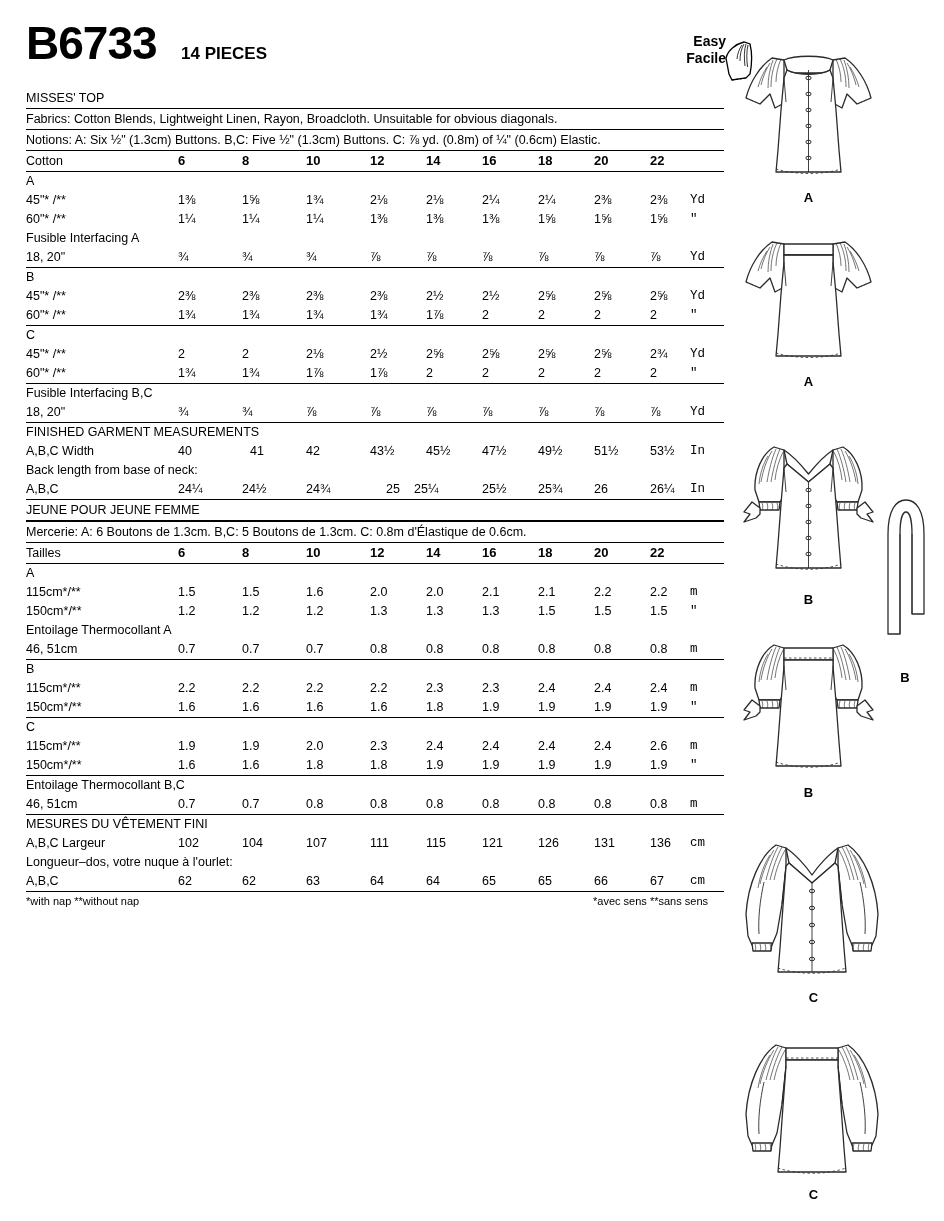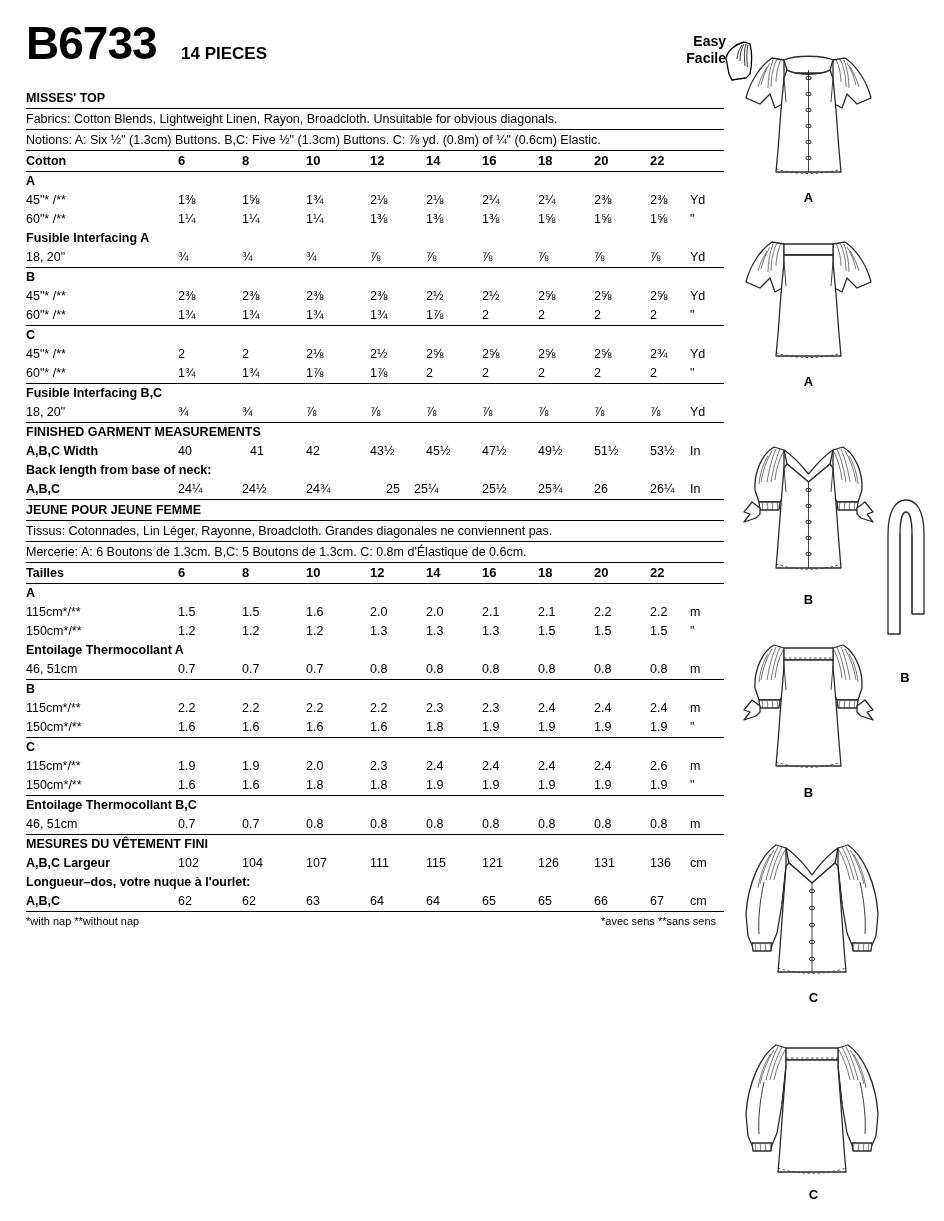--- a/index.html
+++ b/index.html
@@ -25,30 +25,30 @@
     font-size:14px;font-weight:bold;line-height:17px;
   }
   #difficulty-icon{position:absolute;right:190px;top:40px;}
 
   
   .tbl{position:absolute;left:26px;top:88px;width:698px;}
   .rule{border-top:1.6px solid #000;height:0;margin:0;}
   .row{position:relative;height:19px;line-height:19px;white-space:nowrap;font-size:12.5px;}
   .row.tall{height:20px;line-height:20px;}
   .lbl{position:absolute;left:0;top:0;font-size:12.5px;}
-  .lbl.b{font-weight:bold;}
+  .lbl.b{font-weight:normal;}
   .sec{font-weight:bold;font-size:12.5px;}
   .inline-b{font-weight:normal;}
   .cell{position:absolute;top:0;width:44px;text-align:left;font-size:12.5px;}
-  .unit{position:absolute;top:0;left:664px;width:40px;text-align:left;font-size:12.5px;}
+  .unit{position:absolute;top:0;left:664px;width:40px;text-align:left;font-size:12.5px;font-family:Liberation Mono, monospace;}
   .hdrcell{position:absolute;top:0;width:44px;text-align:left;font-size:13px;font-weight:bold;}
   .txtline{font-size:12.5px;}
   .footnote{position:relative;height:18px;line-height:18px;font-size:11px;}
   .footnote .l{position:absolute;left:0;top:0;}
-  .footnote .r{position:absolute;right:8px;top:0;margin-left:44px;}
+  .footnote .r{position:absolute;right:16px;top:0;margin-left:44px;}
 
   
   .ill{position:absolute;}
   .ill svg{display:block;}
   .ill .cap{
     text-align:center;font-size:13px;font-weight:bold;margin-top:2px;
     font-family:"Liberation Sans",sans-serif;
   }
   .strap-cap{text-align:center;font-size:13px;font-weight:bold;}
 </style>
@@ -270,23 +270,20 @@
       <span class="cell" style="left:624px">26¼</span>
       <span class="unit">In</span>
     </div>
     <div class="rule"></div>
 
     <div class="row tall">
       <span class="lbl b sec">JEUNE POUR JEUNE FEMME</span>
     </div>
     <div class="rule"></div>
 
-    <div class="row tall">
-      <span class="lbl txtline"><span class="inline-b">Tissus:</span> <span>Cotonnades, Lin Léger, Rayonne, Broadcloth. Grandes diagonales ne conviennent pas.</span></span>
-    </div>
     <div class="rule"></div>
 
     <div class="row tall">
       <span class="lbl txtline"><span class="inline-b">Mercerie:</span> <span>A: 6 Boutons de 1.3cm. B,C: 5 Boutons de 1.3cm. C: 0.8m d'Élastique de 0.6cm.</span></span>
     </div>
     <div class="rule"></div>
 
     <div class="row tall">
       <span class="lbl b">Tailles</span>
       <span class="hdrcell" style="left:152px">6</span>

